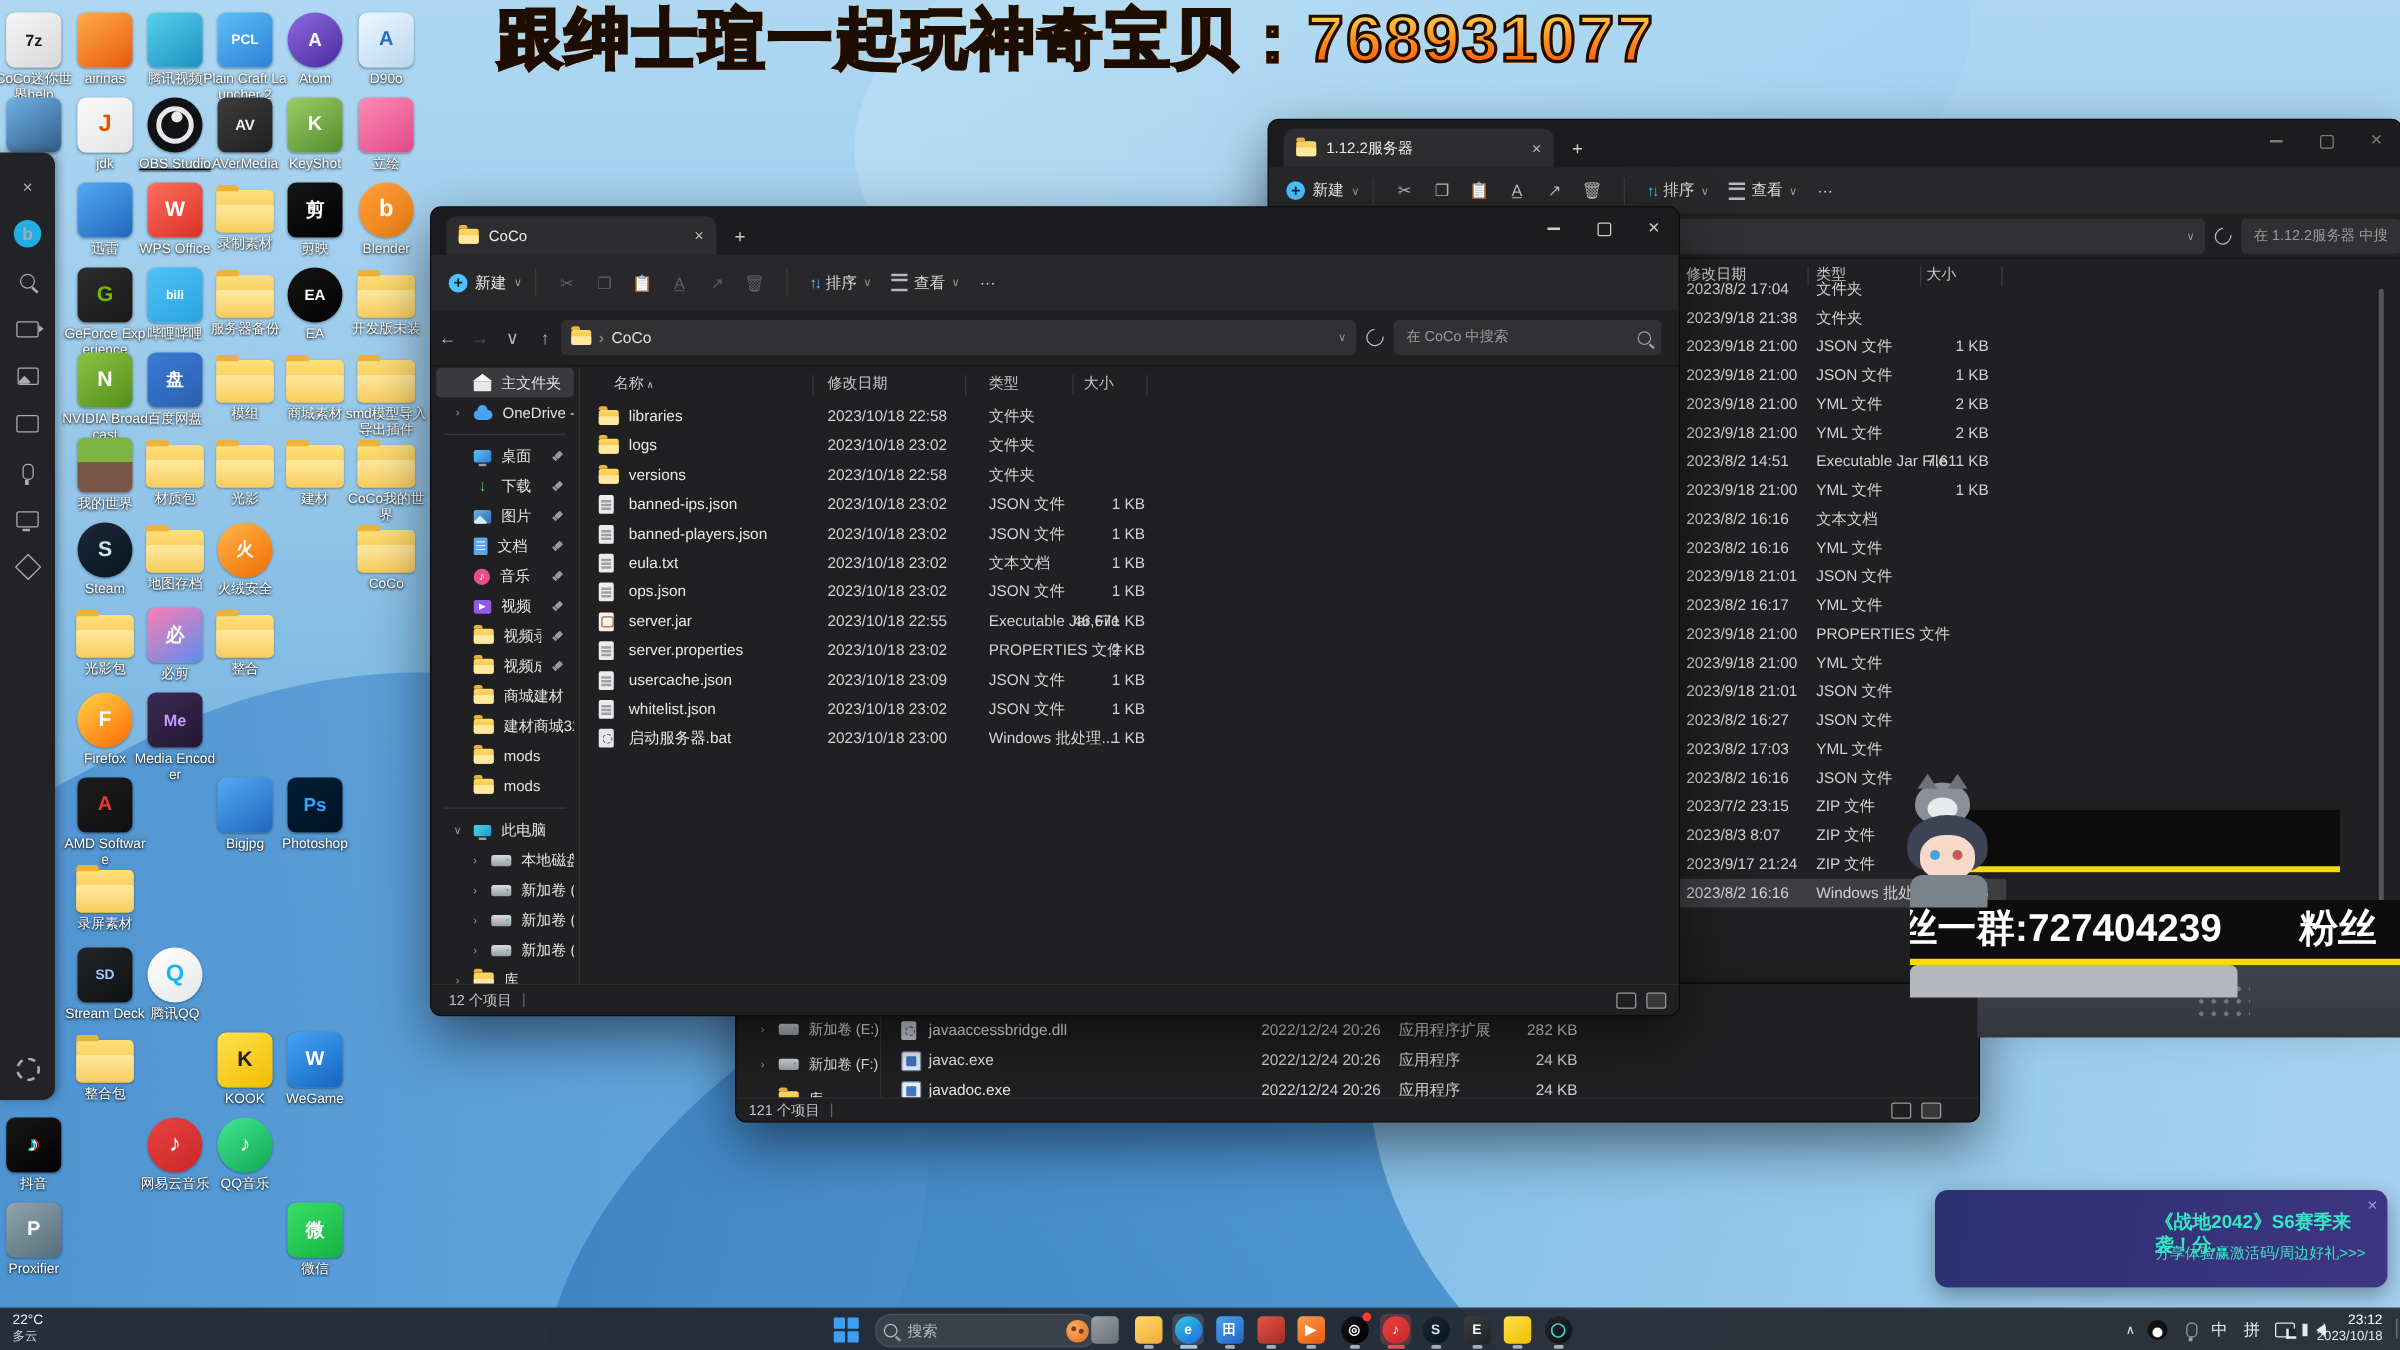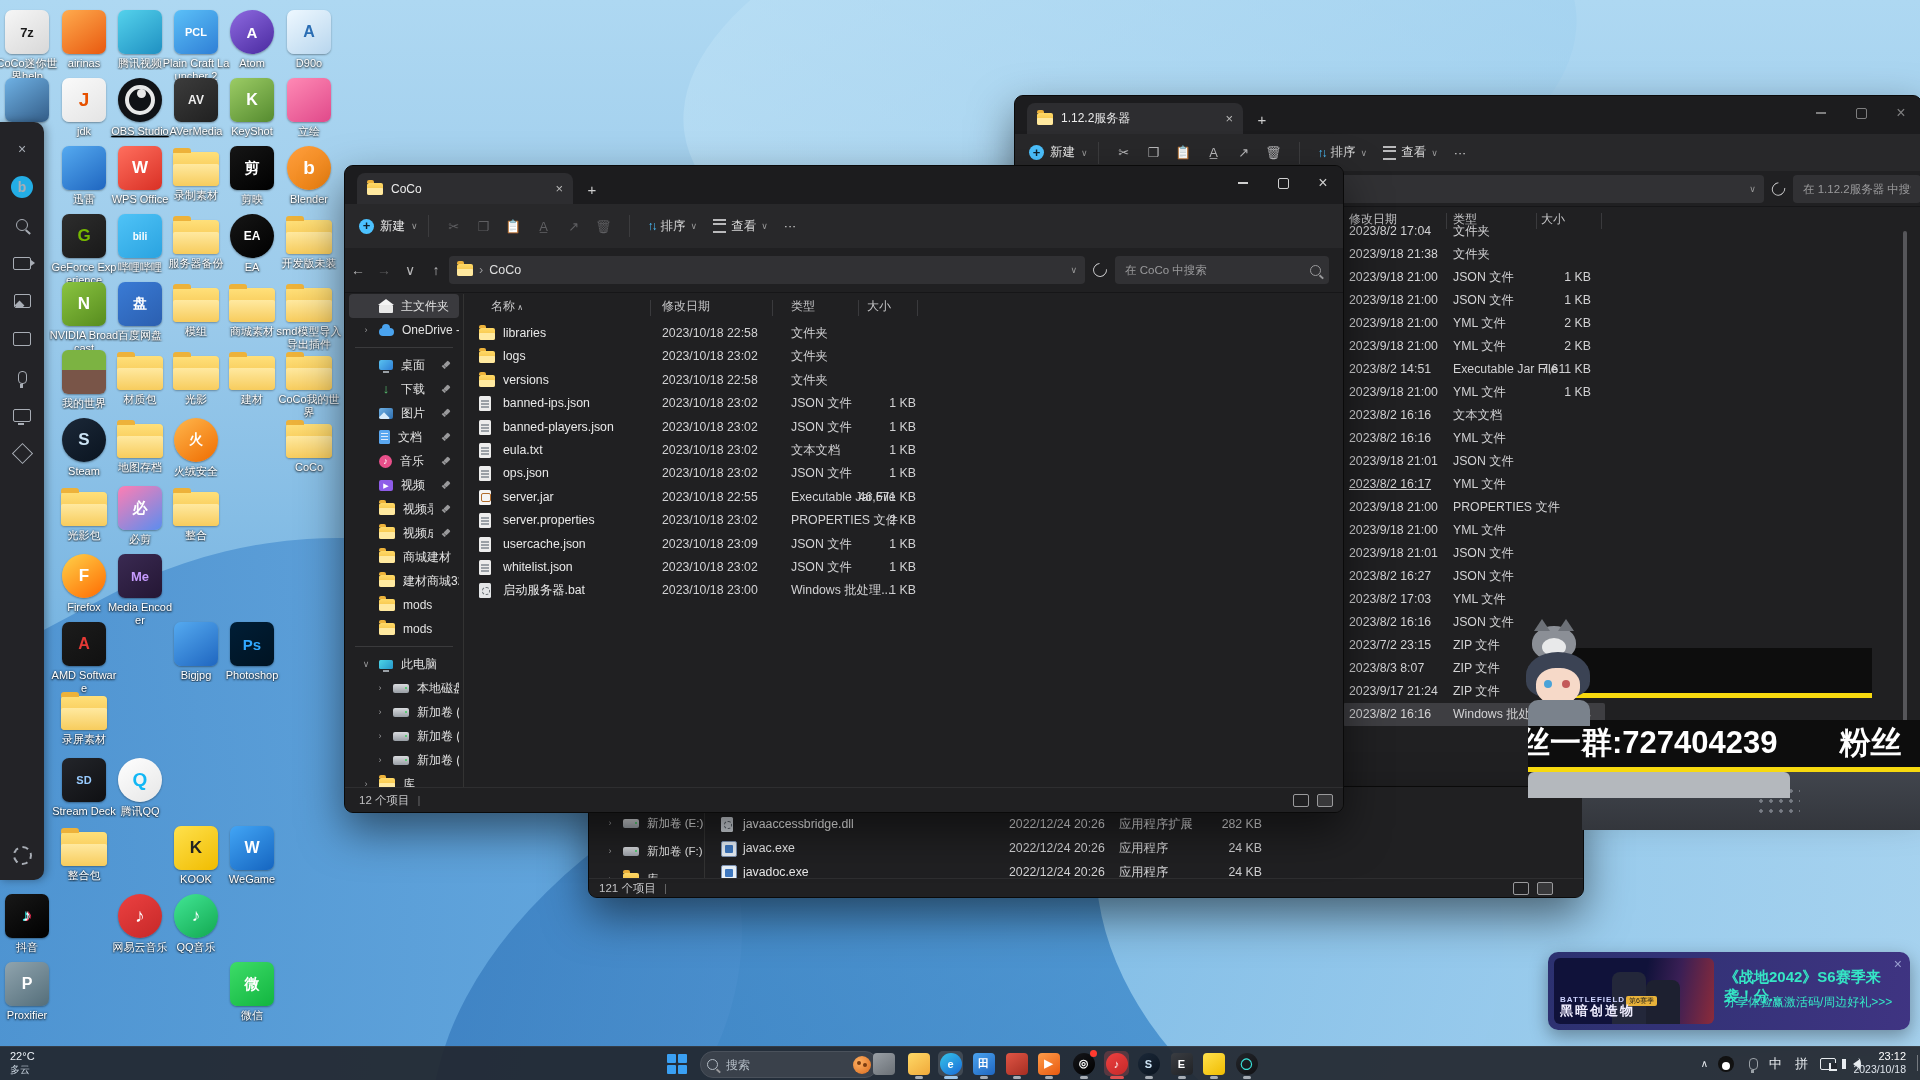--- a/index.html
+++ b/index.html
@@ -626,21 +626,21 @@
           <span class="cell c2" style="left: 6px;">2023/8/2 16:16</span>
           <span class="cell c3" style="left: 110px;">YML 文件</span>
           <span class="cell sz" style="left: 196px; width: 52px;"></span>
         </div>
         <div class="frow" style="left: 328px; width: 262px; top: 354px;">
           <span class="cell c2" style="left: 6px;">2023/9/18 21:01</span>
           <span class="cell c3" style="left: 110px;">JSON 文件</span>
           <span class="cell sz" style="left: 196px; width: 52px;"></span>
         </div>
         <div class="frow" style="left: 328px; width: 262px; top: 377px;">
-          <span class="cell c2" style="left: 6px; text-decoration: underline;">2023/8/2 16:17</span>
+          <span class="cell c2" style="left: 6px;">2023/8/2 16:17</span>
           <span class="cell c3" style="left: 110px;">YML 文件</span>
           <span class="cell sz" style="left: 196px; width: 52px;"></span>
         </div>
         <div class="frow" style="left: 328px; width: 262px; top: 400px;">
           <span class="cell c2" style="left: 6px;">2023/9/18 21:00</span>
           <span class="cell c3" style="left: 110px;">PROPERTIES 文件</span>
           <span class="cell sz" style="left: 196px; width: 52px;"></span>
         </div>
         <div class="frow" style="left: 328px; width: 262px; top: 423px;">
           <span class="cell c2" style="left: 6px;">2023/9/18 21:00</span>
@@ -1078,27 +1078,20 @@
     <div class="eyeL"></div>
       <div class="eyeR"></div>
       <div class="hoodie"></div>
   </div>
   <div class="darkfrag">
       <div class="dotgrid"></div>
     </div>
   <div class="grayfrag"></div>
 
   <div class="ad">
-    <div class="adart">
-      <div class="soldier s1"></div>
-        <div class="soldier s2"></div>
-      <span class="bf">BATTLEFIELD</span>
-      <span class="seas">第6赛季</span>
-      <span class="cn">黑暗创造物</span>
-    </div>
     <div class="adtitle" style="color: rgb(53, 230, 197);">《战地2042》S6赛季来袭！分...</div>
     <div class="adsub" style="color: rgb(53, 230, 197);">分享体验赢激活码/周边好礼&gt;&gt;&gt;</div>
     <div class="adclose">×</div>
   </div>
 
   <div class="taskbar">
     <div class="weather">
       <div>22°C</div>
       <div class="w2">多云</div>
     </div>
@@ -1183,13 +1176,14 @@
       <div class="tapp" style="left: 1201px;">
         <div class="ti" style="background: linear-gradient(145deg, rgb(255, 225, 77), rgb(240, 188, 0)); color: rgb(34, 34, 34);"></div>
         <span class="dot"></span>
       </div>
       <div class="tapp" style="left: 1234px;">
         <div class="ti" style="background: linear-gradient(145deg, rgb(35, 37, 42), rgb(16, 17, 20)); color: rgb(57, 224, 216); border-radius: 50%;">◯</div>
         <span class="dot"></span>
       </div>
     </div>
 
+  <div class="topbanner">跟绅士瑄一起玩神奇宝贝：768931077</div>
 </div>
 
 </body></html>

